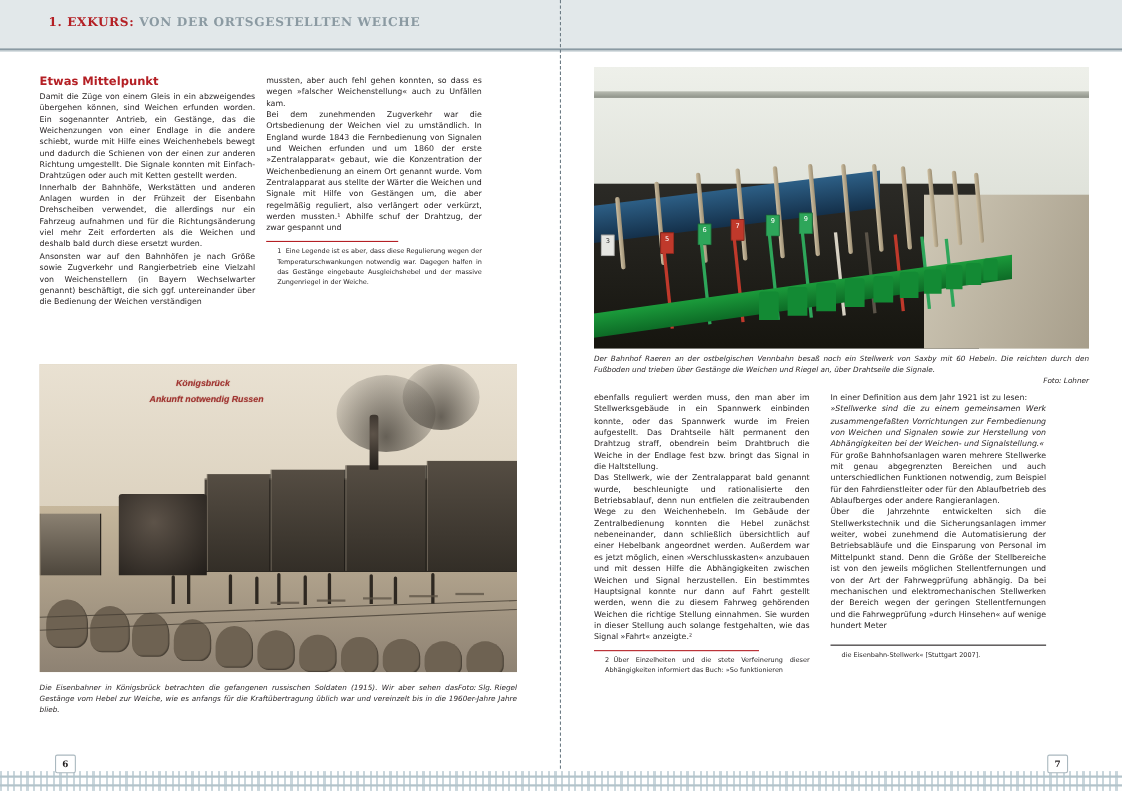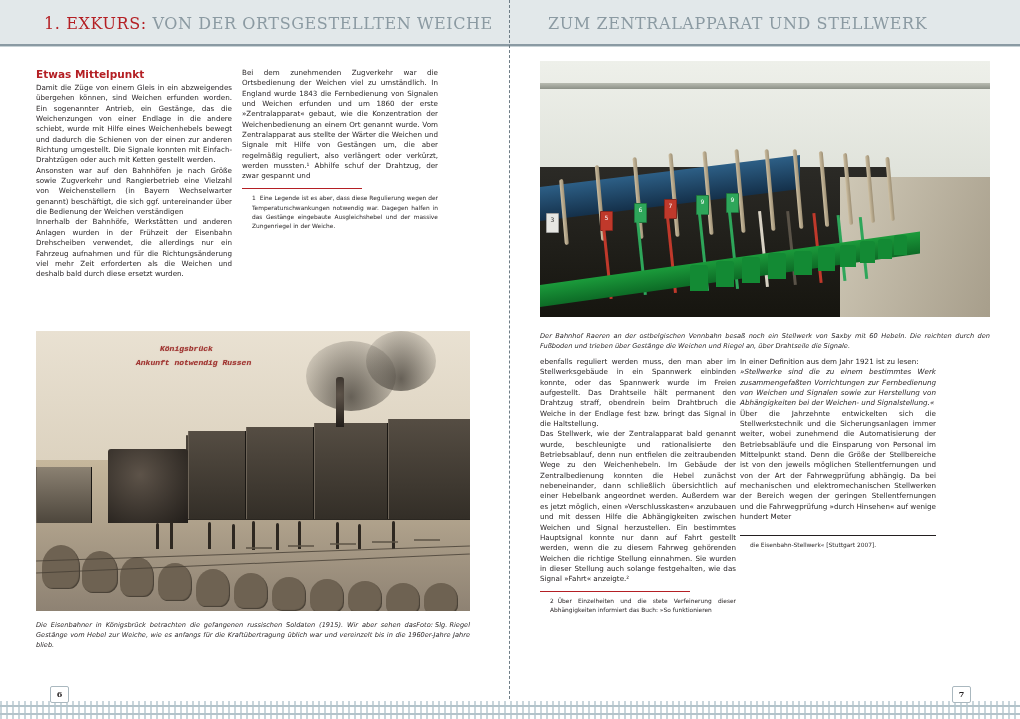--- a/index.html
+++ b/index.html
@@ -38,22 +38,22 @@
   .header-rule-soft {
     position: absolute;
     left: 0; top: 46px;
     width: 1020px;
     height: 1px;
     background: #c8d2d6;
   }
   .head-text {
     position: absolute;
     font-family: "DejaVu Serif", serif;
-    font-weight: normal;
-    font-size: 16px;
+    font-weight: bold;
+    font-size: 11px;
     letter-spacing: 0.6px;
     white-space: nowrap;
     text-align: center;
   }
   .head-left { left: 44px; top: 14px; }
   .head-right { left: 548px; top: 14px; }
   .head-num { color: #b41f24; }
   .head-rest { color: #8b9aa2; }
 
   
@@ -175,21 +175,21 @@
     background: rgba(70,62,52,.8);
   }
   .pc-sleeper {
     position: absolute;
     height: 1.6px;
     background: rgba(92,83,70,.75);
   }
   .pc-title {
     position: absolute;
     color: #a03531;
-    font-family: Liberation Mono, monospace;
+    font-family: Liberation Sans, sans-serif;
     font-style: italic;
     font-weight: bold;
     font-size: 8px;
     line-height: 11px;
     white-space: nowrap;
     text-shadow: 0 0 1px rgba(160,53,49,.5);
   }
 
   
   .leverframe { background: #e8eae3; }
@@ -298,34 +298,34 @@
 <div class="spread">
 
   <div class="header-band"></div>
   <div class="header-rule"></div>
   <div class="header-rule-soft"></div>
 
   <div class="head-text head-left">
     <span class="head-num">1. EXKURS:</span>
     <span class="head-rest">VON DER ORTSGESTELLTEN WEICHE</span>
   </div>
-  <div class="head-text head-right head-rest">ZUM ZENTRALAPPARAT UND STELLWERK</div>
 
   <div class="gutter"></div>
 
   <div class="page page-left">
 
     <div class="col" style="left:36px; top:21px; width:196px;">
       <div class="section-title">Etwas Mittelpunkt</div>
       <p>Damit die Züge von einem Gleis in ein abzweigendes übergehen können, sind Weichen erfunden worden. Ein sogenannter Antrieb, ein Gestänge, das die Weichenzungen von einer Endlage in die andere schiebt, wurde mit Hilfe eines Weichenhebels bewegt und dadurch die Schienen von der einen zur anderen Richtung umgestellt. Die Signale konnten mit Einfach-Drahtzügen oder auch mit Ketten gestellt werden.</p>
+      <p>Innerhalb der Bahnhöfe, Werkstätten und anderen Anlagen wurden in der Frühzeit der Eisenbahn Drehscheiben verwendet, die allerdings nur ein Fahrzeug aufnahmen und für die Richtungsänderung viel mehr Zeit erforderten als die Weichen und deshalb bald durch diese ersetzt wurden.</p>
       <p>Ansonsten war auf den Bahnhöfen je nach Größe sowie Zugverkehr und Rangierbetrieb eine Vielzahl von Weichenstellern (in Bayern Wechselwarter genannt) beschäftigt, die sich ggf. untereinander über die Bedienung der Weichen verständigen</p>
-      <p>Innerhalb der Bahnhöfe, Werkstätten und anderen Anlagen wurden in der Frühzeit der Eisenbahn Drehscheiben verwendet, die allerdings nur ein Fahrzeug aufnahmen und für die Richtungsänderung viel mehr Zeit erforderten als die Weichen und deshalb bald durch diese ersetzt wurden.</p>
     </div>
 
     <div class="col" style="left:242px; top:21px; width:196px;">
+      <p>mussten, aber auch fehl gehen konnten, so dass es wegen »falscher Weichenstellung« auch zu Unfällen kam.</p>
       <p>Bei dem zunehmenden Zugverkehr war die Ortsbedienung der Weichen viel zu umständlich. In England wurde 1843 die Fernbedienung von Signalen und Weichen erfunden und um 1860 der erste »Zentralapparat« gebaut, wie die Konzentration der Weichenbedienung an einem Ort genannt wurde. Vom Zentralapparat aus stellte der Wärter die Weichen und Signale mit Hilfe von Gestängen um, die aber regelmäßig reguliert, also verlängert oder verkürzt, werden mussten.¹ Abhilfe schuf der Drahtzug, der zwar gespannt und</p>
       <div class="fn-rule" style="width:120px;"></div>
       <div class="fn" style="padding-left:10px;">
         <span class="fn-num">1</span><span>Eine Legende ist es aber, dass diese Regulierung wegen der Temperaturschwankungen notwendig war. Dagegen halfen in das Gestänge eingebaute Ausgleichshebel und der massive Zungenriegel in der Weiche.</span>
       </div>
     </div>
 
     <div class="photo postcard" style="left:36px; top:284px; width:434px; height:280px;">
       <div class="pc-sky"></div>
       <div class="pc-ground"></div>
@@ -430,36 +430,38 @@
       <div class="lf-base" style="left:202px; bottom:34px; width:18px; height:26px;"></div>
       <div class="lf-base" style="left:228px; bottom:38px; width:18px; height:26px;"></div>
       <div class="lf-base" style="left:254px; bottom:42px; width:18px; height:24px;"></div>
       <div class="lf-base" style="left:278px; bottom:46px; width:17px; height:24px;"></div>
       <div class="lf-base" style="left:300px; bottom:50px; width:16px; height:22px;"></div>
       <div class="lf-base" style="left:320px; bottom:54px; width:15px; height:22px;"></div>
       <div class="lf-base" style="left:338px; bottom:58px; width:14px; height:20px;"></div>
       <div class="lf-base" style="left:354px; bottom:62px; width:13px; height:20px;"></div>
     </div>
 
-    <div class="caption" style="left:30px; top:284px; width:450px;">
+    <div class="caption" style="left:30px; top:274px; width:450px;">
       <span>Der Bahnhof Raeren an der ostbelgischen Vennbahn besaß noch ein Stellwerk von Saxby mit 60 Hebeln. Die reichten durch den Fußboden und trieben über Gestänge die Weichen und Riegel an, über Drahtseile die Signale.</span>
+      <span style="display:block; text-align:right;">Foto: Lohner</span>
     </div>
 
     <div class="col" style="left:30px; top:310px; width:196px;">
       <p>ebenfalls reguliert werden muss, den man aber im Stellwerksgebäude in ein Spannwerk einbinden konnte, oder das Spannwerk wurde im Freien aufgestellt. Das Drahtseile hält permanent den Drahtzug straff, obendrein beim Drahtbruch die Weiche in der Endlage fest bzw. bringt das Signal in die Haltstellung.</p>
       <p>Das Stellwerk, wie der Zentralapparat bald genannt wurde, beschleunigte und rationalisierte den Betriebsablauf, denn nun entfielen die zeitraubenden Wege zu den Weichenhebeln. Im Gebäude der Zentralbedienung konnten die Hebel zunächst nebeneinander, dann schließlich übersichtlich auf einer Hebelbank angeordnet werden. Außerdem war es jetzt möglich, einen »Verschlusskasten« anzubauen und mit dessen Hilfe die Abhängigkeiten zwischen Weichen und Signal herzustellen. Ein bestimmtes Hauptsignal konnte nur dann auf Fahrt gestellt werden, wenn die zu diesem Fahrweg gehörenden Weichen die richtige Stellung einnahmen. Sie wurden in dieser Stellung auch solange festgehalten, wie das Signal »Fahrt« anzeigte.²</p>
       <div class="fn-rule" style="width:150px;"></div>
       <div class="fn" style="padding-left:10px;">
         <span class="fn-num">2</span><span>Über Einzelheiten und die stete Verfeinerung dieser Abhängigkeiten informiert das Buch: »So funktionieren</span>
       </div>
     </div>
 
-    <div class="col" style="left:230px; top:310px; width:196px;">
+    <div class="col" style="left:245px; top:310px; width:196px;">
       <p>In einer Definition aus dem Jahr 1921 ist zu lesen:</p>
-      <p style="font-style:italic;">»Stellwerke sind die zu einem bestimmtes Werk zusammengefaßten Vorrichtungen zur Fernbedienung von Weichen und Signalen sowie zur Herstellung von Abhängigkeiten bei der Weichen- und Signalstellung.«</p>
+      <p style="font-style:italic;">»Stellwerke sind die zu einem gemeinsamen Werk zusammengefaßten Vorrichtungen zur Fernbedienung von Weichen und Signalen sowie zur Herstellung von Abhängigkeiten bei der Weichen- und Signalstellung.«</p>
+      <p>Für große Bahnhofsanlagen waren mehrere Stellwerke mit genau abgegrenzten Bereichen und auch unterschiedlichen Funktionen notwendig, zum Beispiel für den Fahrdienstleiter oder für den Ablaufbetrieb des Ablaufberges oder andere Rangieranlagen.</p>
       <p>Über die Jahrzehnte entwickelten sich die Stellwerkstechnik und die Sicherungsanlagen immer weiter, wobei zunehmend die Automatisierung der Betriebsabläufe und die Einsparung von Personal im Mittelpunkt stand. Denn die Größe der Stellbereiche ist von den jeweils möglichen Stellentfernungen und von der Art der Fahrwegprüfung abhängig. Da bei mechanischen und elektromechanischen Stellwerken der Bereich wegen der geringen Stellentfernungen und die Fahrwegprüfung »durch Hinsehen« auf wenige hundert Meter</p>
       <div class="fn-rule" style="background:#231f20; height:1px; width:196px; margin-top:12px;"></div>
       <div class="fn" style="padding-left:10px;">die Eisenbahn-Stellwerk« [Stuttgart 2007].</div>
     </div>
   </div>
 
   <div class="footer">
     <div class="track">
       <div class="track-ties"></div>
       <div class="track-rail" style="top:4px;"></div>

